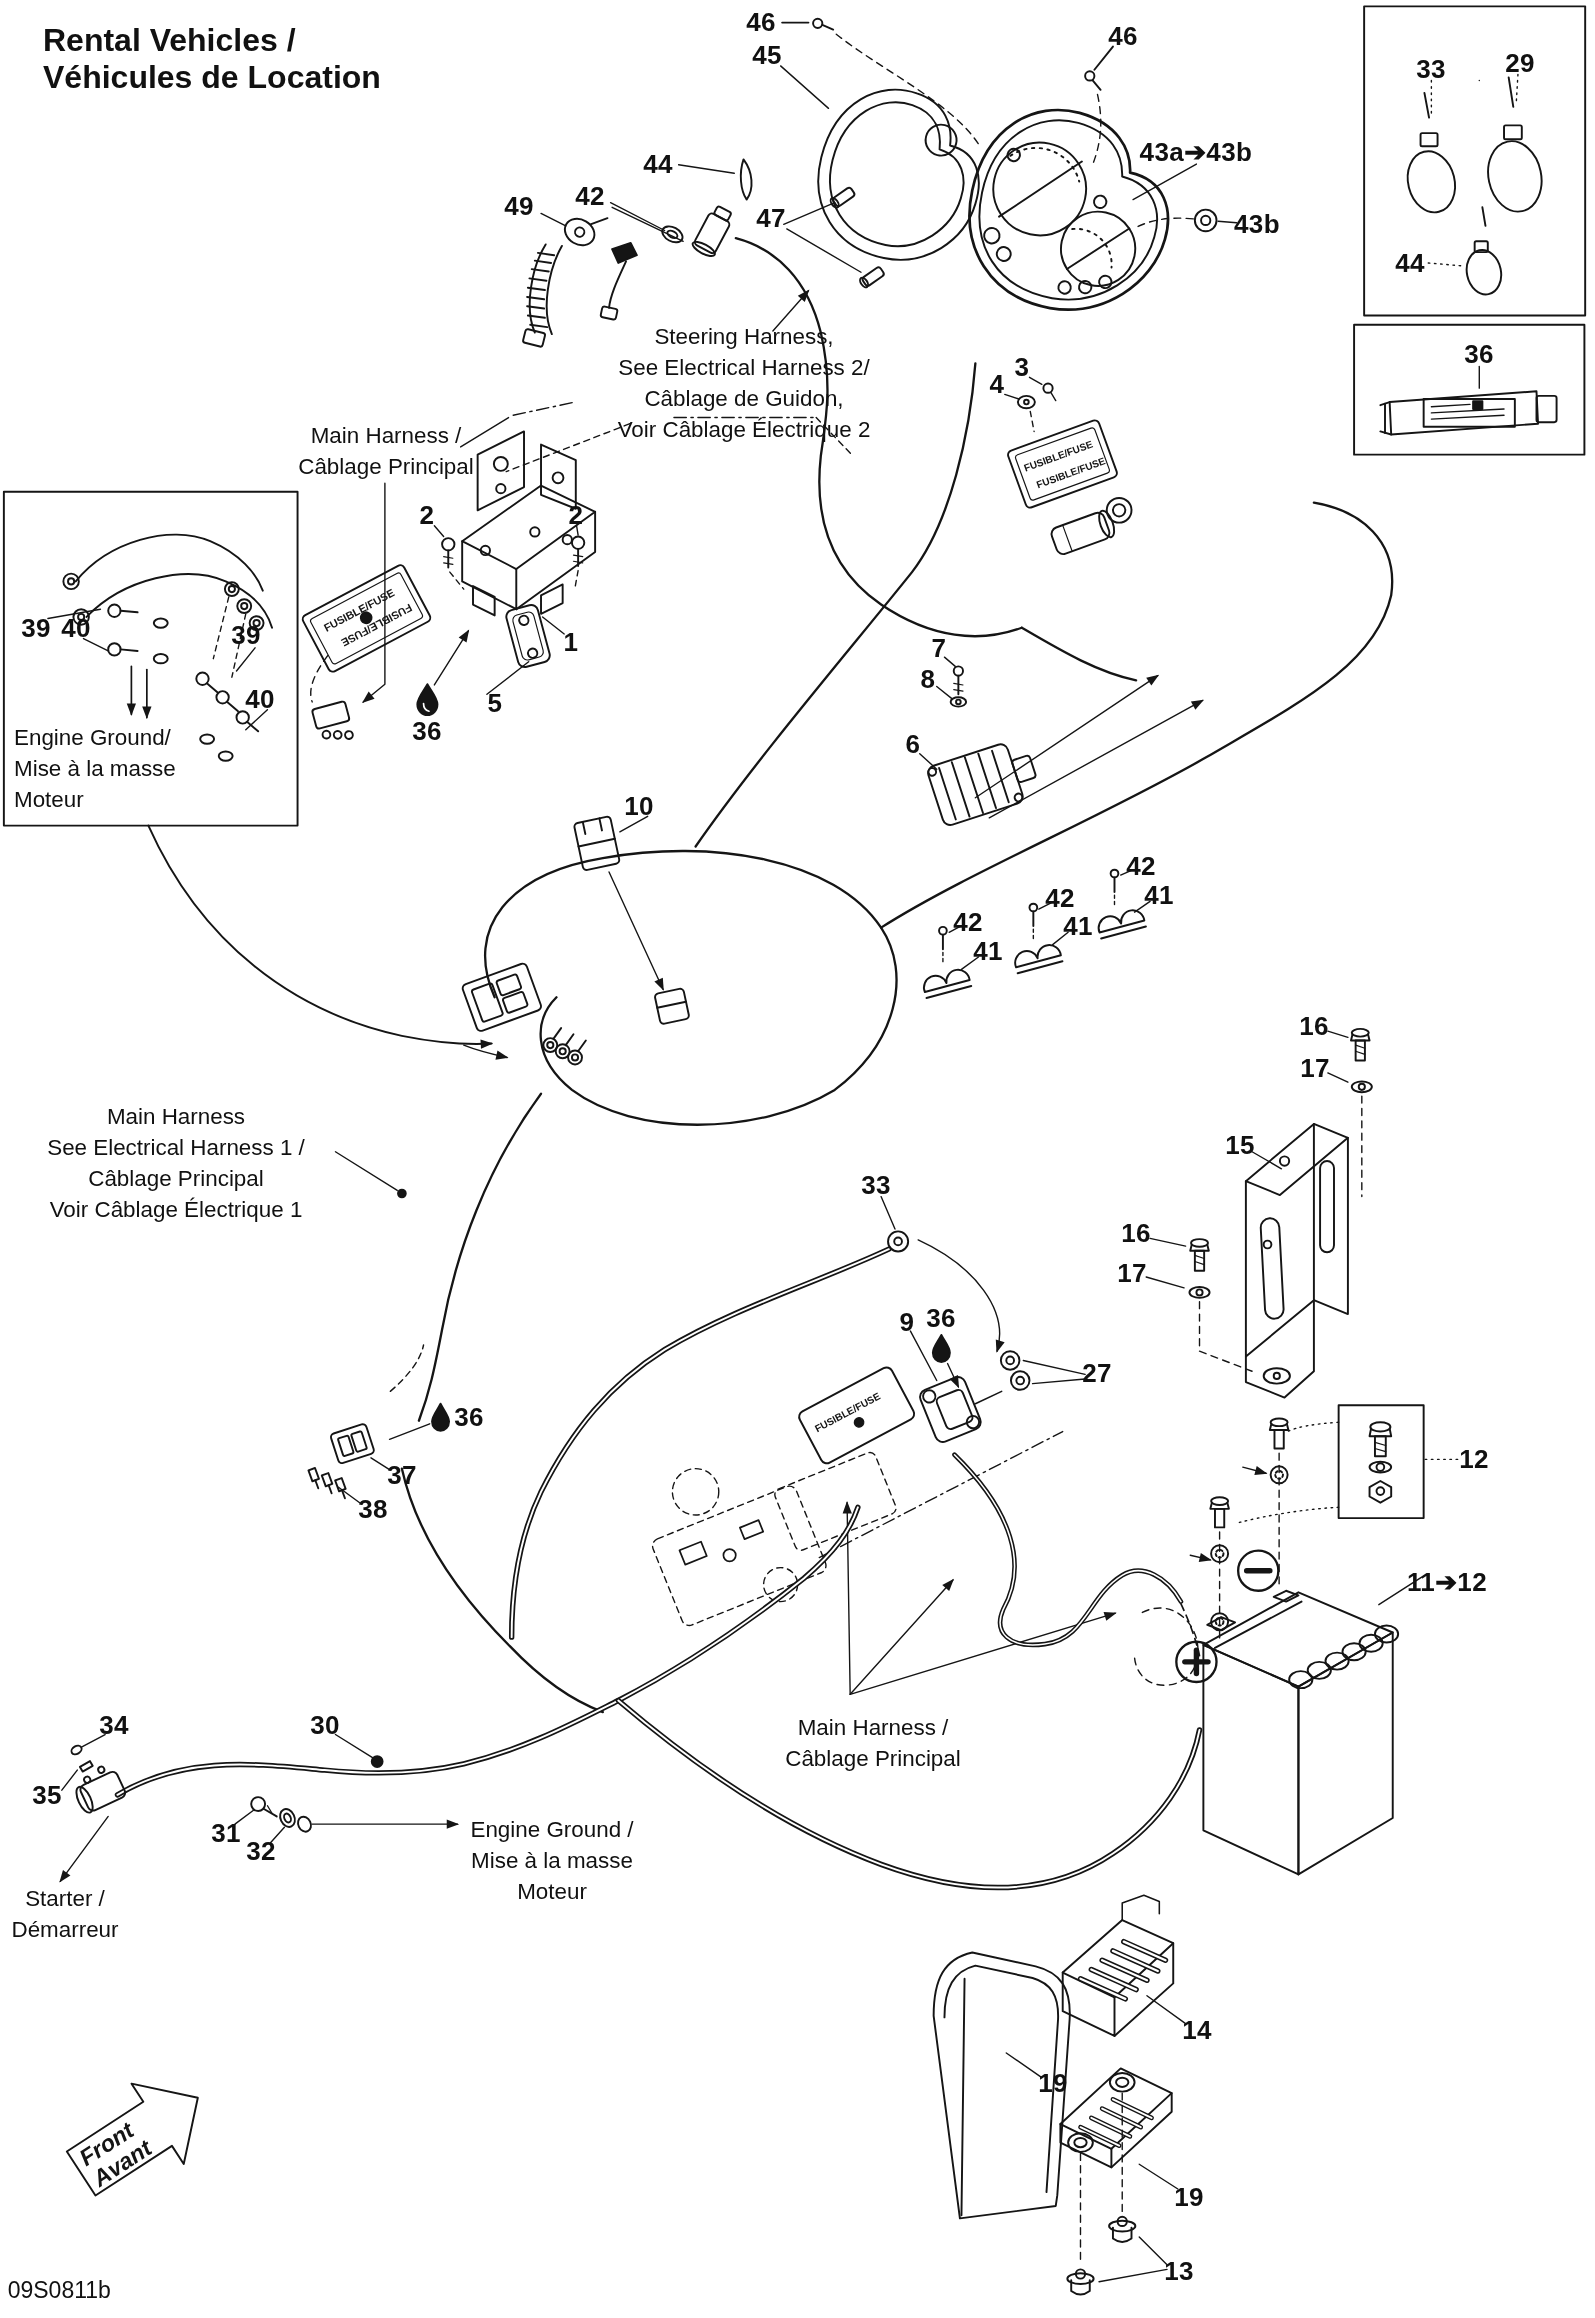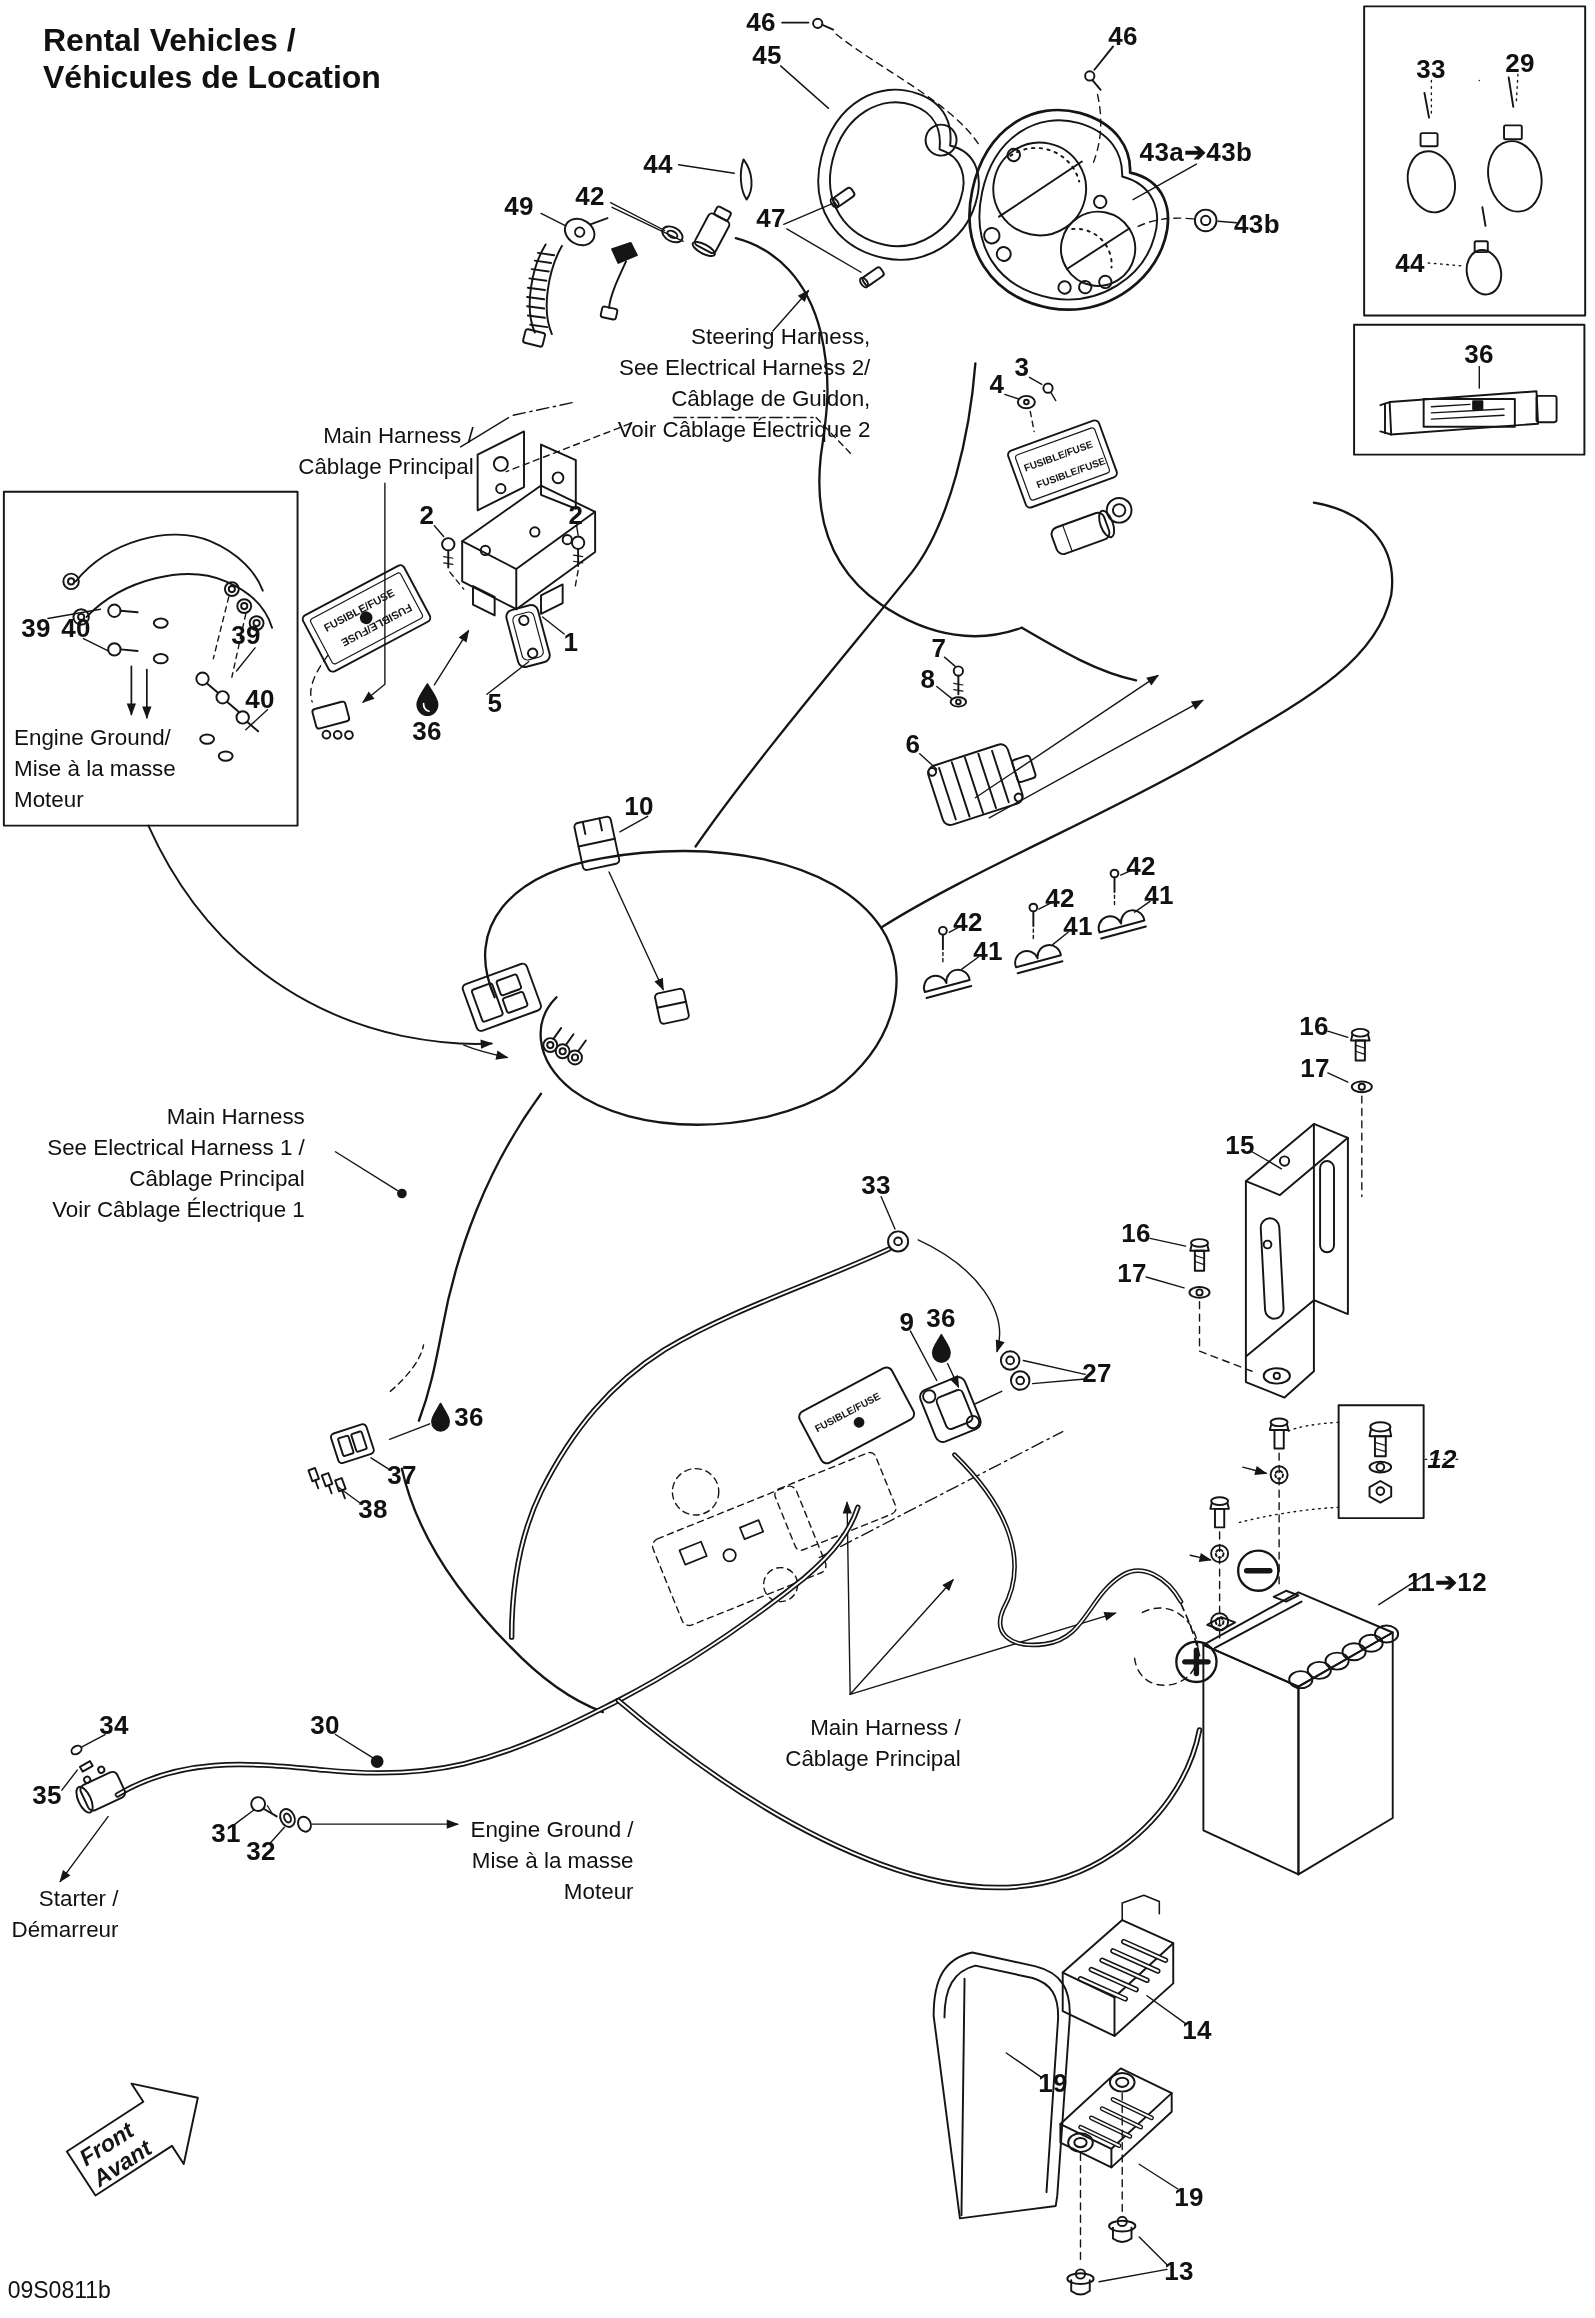--- a/index.html
+++ b/index.html
@@ -3,21 +3,21 @@
 <meta charset="utf-8">
 <style>
   html,body{margin:0;padding:0;background:#e8e8e8;}
   .canvas{position:relative;width:1596px;height:2319px;background:#ffffff;overflow:hidden;
           font-family:"Liberation Sans",sans-serif;color:#111;}
   #art{position:absolute;left:0;top:0;width:1596px;height:2319px;}
   #labels{position:absolute;left:0;top:0;width:100%;height:100%;}
   .plabel{position:absolute;transform:translate(-50%,-50%);font-size:26px;font-weight:600;
           color:#111;white-space:nowrap;letter-spacing:0.4px;}
   .anno{position:absolute;font-size:22.4px;font-weight:500;line-height:1.38;white-space:nowrap;color:#111;}
-  .anno.center{transform:translateX(-50%);text-align:right;}
+  .anno.center{transform:translateX(-50%);text-align:center;}
   .anno.left{text-align:left;}
   .title{position:absolute;left:43px;top:21.6px;font-size:32px;font-weight:700;line-height:1.18;}
   .footer-code{position:absolute;left:7.7px;top:2277px;font-size:23px;font-weight:500;}
 </style>
 </head>
 <body>
 
 <div class="canvas">
 
 <svg id="art" viewBox="0 0 2065 3000" stroke="#151515" fill="none" stroke-width="2.5" stroke-linecap="round" stroke-linejoin="round">
@@ -744,21 +744,21 @@
       <div class="plabel" style="left: 1159px; top: 895px;">41</div>
       <div class="plabel" style="left: 1314px; top: 1026px;">16</div>
       <div class="plabel" style="left: 1315px; top: 1068px;">17</div>
       <div class="plabel" style="left: 1240px; top: 1145px;">15</div>
       <div class="plabel" style="left: 1136px; top: 1233px;">16</div>
       <div class="plabel" style="left: 1132px; top: 1273px;">17</div>
       <div class="plabel" style="left: 876px; top: 1185px;">33</div>
       <div class="plabel" style="left: 907px; top: 1322px;">9</div>
       <div class="plabel" style="left: 941px; top: 1318px;">36</div>
       <div class="plabel" style="left: 1097px; top: 1373px;">27</div>
-      <div class="plabel" style="left: 1442px; top: 1459px; font-style: italic;">12</div>
+      <div class="plabel" style="left: 1474px; top: 1459px;">12</div>
       <div class="plabel" style="left: 1447px; top: 1582px;">11➔12</div>
       <div class="plabel" style="left: 469px; top: 1417px;">36</div>
       <div class="plabel" style="left: 402px; top: 1475px;">37</div>
       <div class="plabel" style="left: 373px; top: 1509px;">38</div>
       <div class="plabel" style="left: 325px; top: 1725px;">30</div>
       <div class="plabel" style="left: 114px; top: 1725px;">34</div>
       <div class="plabel" style="left: 47px; top: 1795px;">35</div>
       <div class="plabel" style="left: 226px; top: 1833px;">31</div>
       <div class="plabel" style="left: 261px; top: 1851px;">32</div>
       <div class="plabel" style="left: 1053px; top: 2083px;">19</div>

